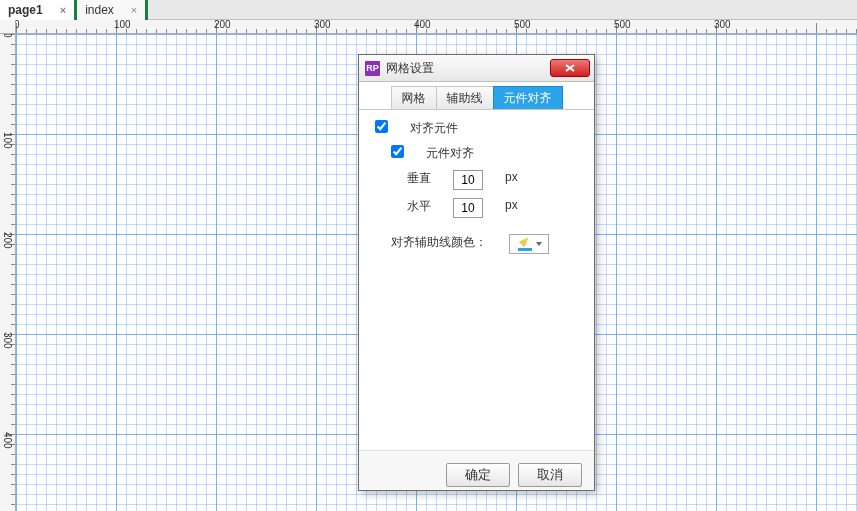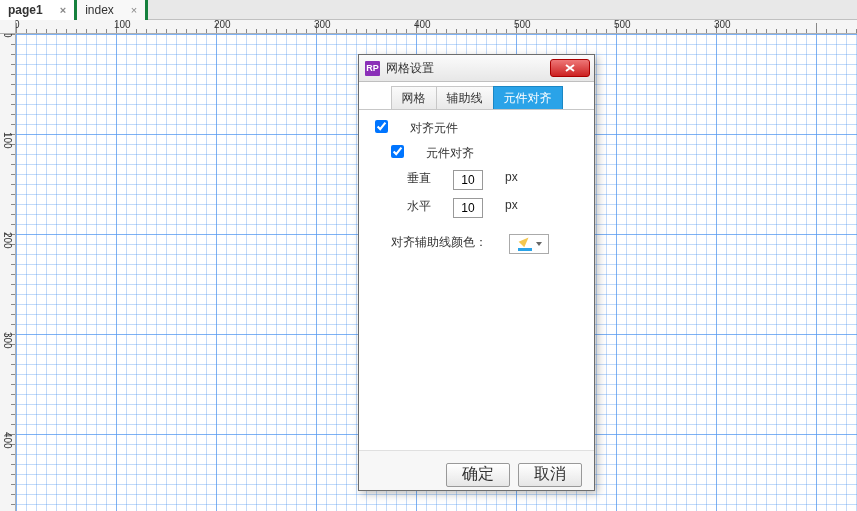--- a/index.html
+++ b/index.html
@@ -243,21 +243,21 @@
   padding: 0 12px;
   background:#f7f7f7;
 }
 .btn {
   min-width: 64px;
   height: 24px;
   border: 1px solid #999;
   background: linear-gradient(#fff,#e6e6e6);
   border-radius: 2px;
   cursor: pointer;
-  font-size: 16px;
+  font-size: 13px;
   color:#333;
   margin-top:8px;
 }
 </style>
 </head>
 <body>
 
 <div class="tab-bar" id="file-tab-bar">
     <div class="tab active">
       <span>page1</span>

